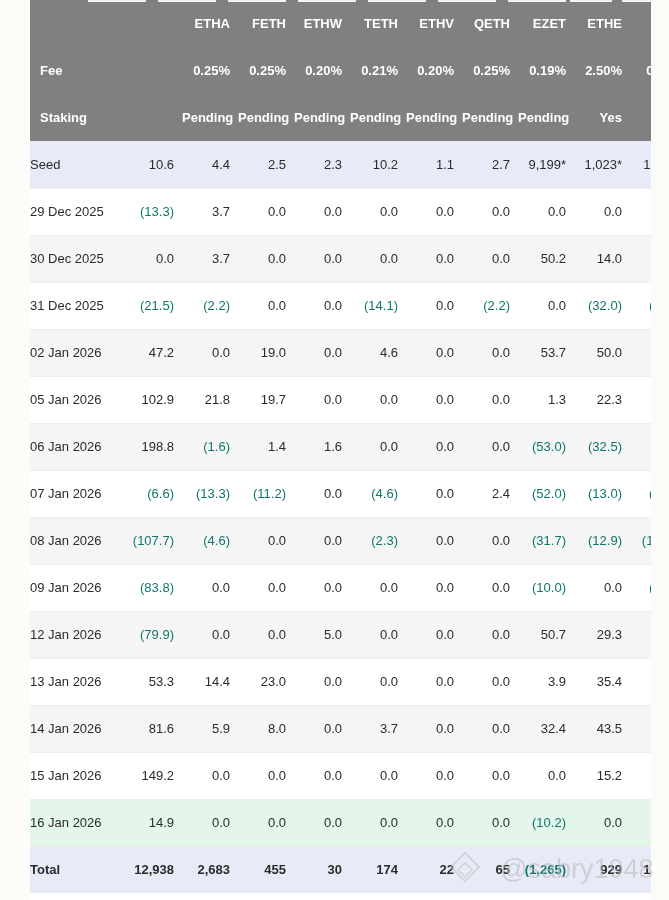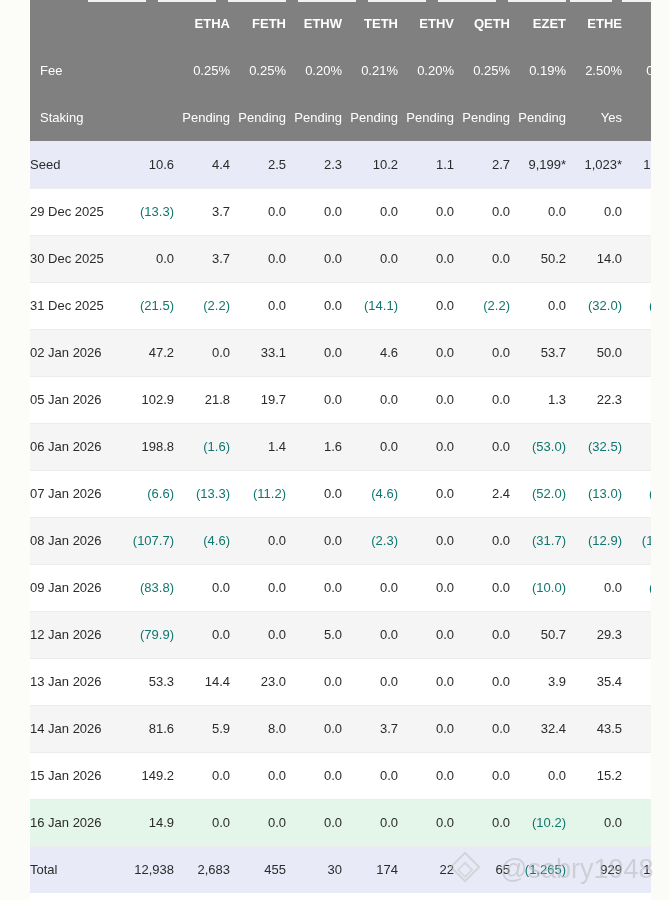--- a/index.html
+++ b/index.html
@@ -58,21 +58,21 @@
   }
   thead th.lbl {
     text-align: left;
     padding-left: 10px;
     padding-right: 0;
     font-weight: bold;
   }
   thead tr.ticker-row th { height: 47px; }
   thead tr.ticker-row th.lbl { color: #808080; }
   thead tr.fee-row th,
-  thead tr.staking-row th { font-weight: normal; }
+  thead tr.staking-row th { font-weight: bold; }
 
   
   .top-sliver {
     position: absolute;
     left: 30px; top: 0;
     width: 621px; height: 5px;
     background: #808080;
     z-index: 5;
     overflow: hidden;
   }
@@ -96,21 +96,21 @@
   tbody td.lbl {
     text-align: left;
     padding-right: 0;
     color: #2b2b2b;
   }
   tbody tr.odd  { background: #ffffff; }
   tbody tr.even { background: #f5f5f5; }
   tbody tr.seed { background: #e8ebf7; }
   tbody tr.today{ background: #e4f6e9; }
   tbody tr.total{ background: #e8ebf7; }
-  tbody tr.total td { font-weight: normal; border-bottom: none; }
+  tbody tr.total td { font-weight: bold; border-bottom: none; }
   td.neg { color: #0f766e; }
 
   
   .watermark {
     position: absolute;
     left: 452px;
     top: 846px;
     width: 230px;
     height: 50px;
     pointer-events: none;
@@ -266,21 +266,21 @@
             <td>0.0</td>
             <td class="neg">(2.2)</td>
             <td>0.0</td>
             <td class="neg">(32.0)</td>
             <td class="neg">(72.0)</td>
           </tr>
           <tr class="even">
             <td class="lbl">02 Jan 2026</td>
             <td>47.2</td>
             <td>0.0</td>
-            <td>33.1</td>
+            <td>19.0</td>
             <td>0.0</td>
             <td>4.6</td>
             <td>0.0</td>
             <td>0.0</td>
             <td>53.7</td>
             <td>50.0</td>
             <td>174.5</td>
           </tr>
           <tr class="odd">
             <td class="lbl">05 Jan 2026</td>

